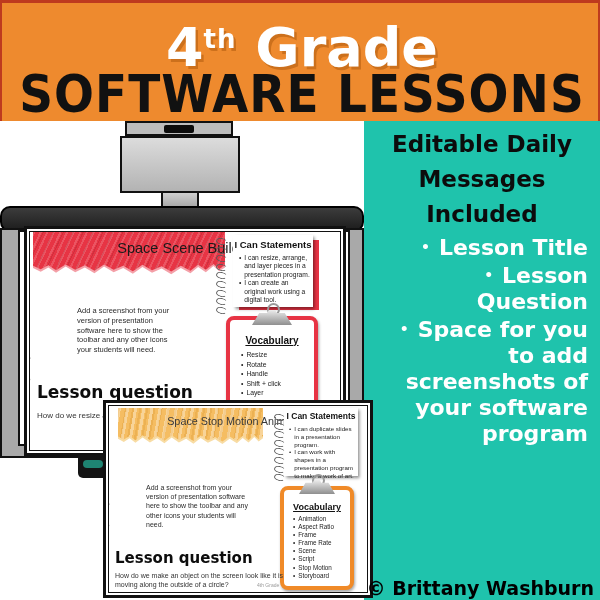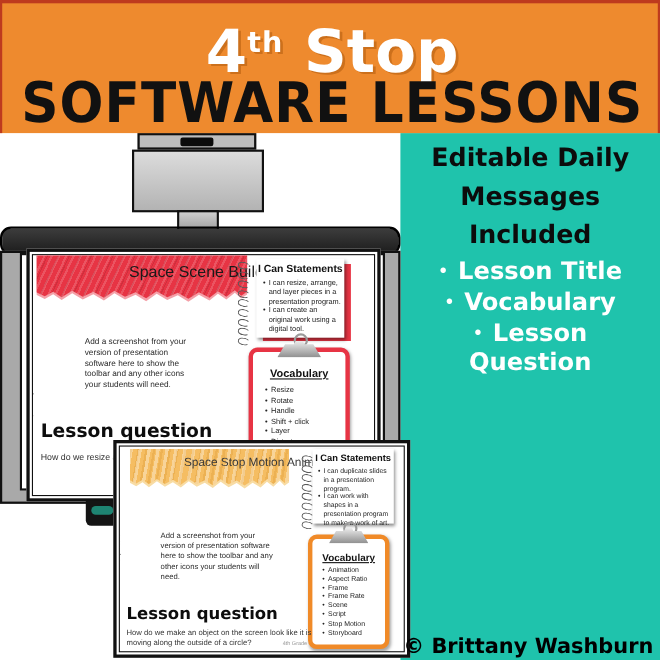--- a/index.html
+++ b/index.html
@@ -17,21 +17,21 @@
   .grade-line sup{font-size:26px;vertical-align:18px;letter-spacing:1px;text-align:center;}
   .subtitle-line{left:0;top:64px;width:600px;text-align:center;color:#111111;
       font-family:"DejaVu Sans",sans-serif;font-weight:bold;font-size:47px;line-height:52px;
       letter-spacing:1px;transform:scaleY(1.08);transform-origin:top;}
 
   
   .teal{left:364px;top:121px;width:236px;height:528px;background:#1FC3AC;z-index:1;}
   .teal-heading{margin:6px 4px 2px 4px;text-align:center;color:#0c0c0c;
       font-family:"DejaVu Sans",sans-serif;font-weight:bold;font-size:23px;line-height:35px;}
   .teal-list{margin:2px auto 0 auto;max-width:212px;}
-  .tb{text-align:center;color:#ffffff;font-family:"DejaVu Sans",sans-serif;font-weight:bold;
+  .tb{text-align:right;color:#ffffff;font-family:"DejaVu Sans",sans-serif;font-weight:bold;
       font-size:22px;line-height:26px;margin-bottom:1px;}
   .tb .dot{font-size:14px;vertical-align:3px;margin-right:9px;}
 
   
   .copyright{right:6px;top:577px;width:300px;text-align:right;color:#000;
       font-family:"DejaVu Sans",sans-serif;font-weight:bold;font-size:19px;z-index:6;}
 
   
   .proj-plate{left:125px;top:121px;width:108px;height:15px;background:#bdbdbd;
       border:2px solid #111;box-sizing:border-box;z-index:2;}
@@ -122,30 +122,30 @@
   .s2-body{left:37px;top:77px;width:102px;font-size:7px;line-height:9.2px;}
   .s2-qhead{left:6px;top:143px;font-size:15px;}
   .s2-qtext{left:6px;top:165px;width:178px;font-size:7px;line-height:9px;}
   .s2-grade{left:148px;top:176px;font-size:5px;color:#999;position:absolute;}
   .s2-vcopy{left:-4px;top:72px;}
 </style>
 </head>
 <body>
 
 <div class="abs banner">
-  <div class="abs grade-line"><span>4</span><sup>th</sup><span> Stop</span></div>
+  <div class="abs grade-line"><span>4</span><sup>th</sup><span> Grade</span></div>
   <div class="abs subtitle-line">SOFTWARE LESSONS</div>
 </div>
 
 <div class="abs teal">
   <div class="teal-heading">Editable Daily Messages Included</div>
   <div class="teal-list">
     <div class="tb"><span class="dot">•</span><span>Lesson Title</span></div>
-    <div class="tb"><span class="dot">•</span><span>Vocabulary</span></div>
     <div class="tb"><span class="dot">•</span><span>Lesson Question</span></div>
+    <div class="tb"><span class="dot">•</span><span>Space for you to add screenshots of your software program</span></div>
   </div>
 </div>
 
 <div class="abs proj-plate"></div>
 <div class="abs proj-slot"></div>
 <div class="abs proj-body"></div>
 <div class="abs proj-neck"></div>
 <div class="abs board-top"></div>
 <div class="abs board-frame"></div>
 <div class="abs board-screen"></div>

